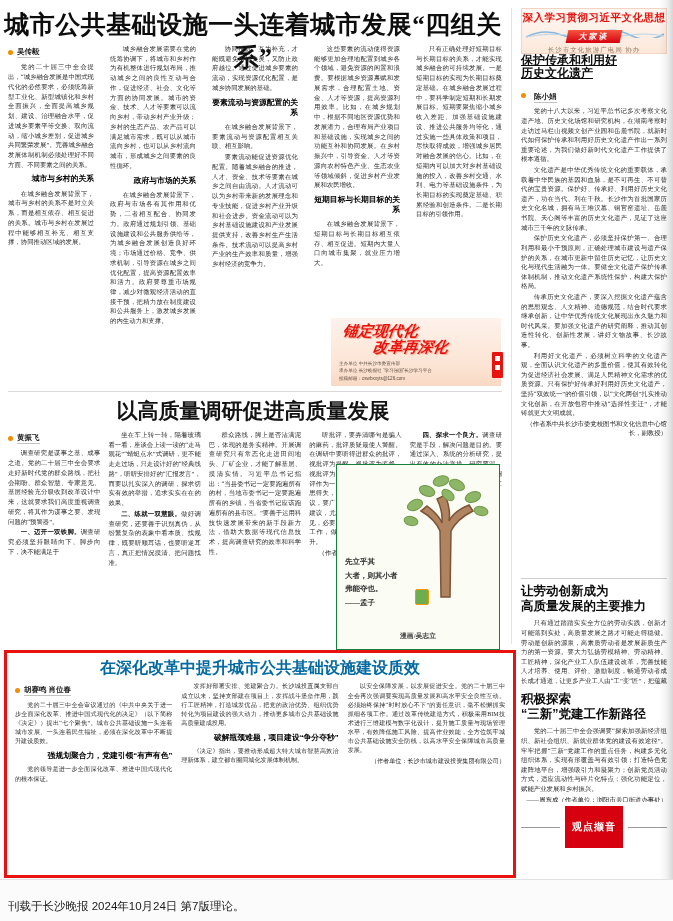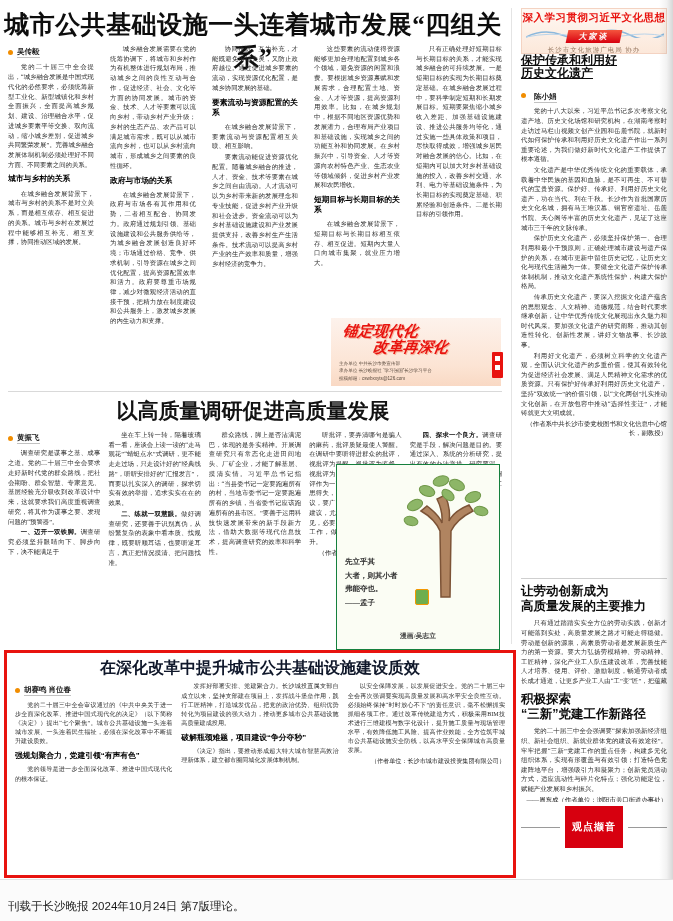--- a/index.html
+++ b/index.html
@@ -6,21 +6,21 @@
   html,body { background:#fdfdfd; }
   body { font-family:"Liberation Serif", serif; }
   .page { position:relative; width:673px; height:921px; background:#ffffff; overflow:hidden; }
 
   
   .col { flex:1 1 0; overflow:hidden; text-align:justify; color:#2d2d2d; }
   .para { text-indent:2em; margin:0 0 1px 0; }
   .para b { font-family:"Liberation Sans", sans-serif; color:#111; }
   .sig { text-align:right; text-indent:0; color:#222; }
   .subhead { font-family:"Liberation Sans", sans-serif; font-weight:bold; font-size:7.8px;
-             text-align:left; color:#000; margin:5px 0 4px; line-height:1.3; }
+             text-align:right; color:#000; margin:5px 0 4px; line-height:1.3; }
   .byline { margin:2px 0 5px; white-space:nowrap; }
   .dot { display:inline-block; width:5px; height:5px; border-radius:50%; background:#f18d00;
          margin-right:4px; vertical-align:middle; }
   .byline-name { font-size:7.5px; font-weight:bold; color:#222;
                  border-bottom:1px solid #c2c2c2; padding-bottom:1px; }
 
   
   #main-title { position:absolute; left:4px; top:8px; width:498px; text-align:center;
                 font-size:25px; font-weight:bold; color:#0d0d0d; letter-spacing:0.5px; }
   #art1-cols { position:absolute; left:8px; top:44px; width:494px; height:342px;
@@ -57,21 +57,21 @@
                    font-size:7.5px; font-weight:bold; color:#333; line-height:1.8; text-align:left; }
   .cartoon-credit { position:absolute; left:0; bottom:8px; width:100%; text-align:center;
                     font-size:6.8px; font-weight:bold; color:#444; }
   .cartoon-stamp { position:absolute; left:78px; bottom:44px; width:14px; height:16px;
                    background:#6fae4e; border:1.5px solid #f39800; border-radius:2px; }
 
   
   #redbox { position:absolute; left:4px; top:650px; width:512px; height:228px;
             border:3px solid #e8130f; background:#fff; padding:4px 8px; }
   #rb-title { text-align:center; font-family:"Liberation Sans",sans-serif;
-              font-size:16px; font-weight:bold; color:#0f172a; margin:2px 0 5px; line-height:1.15; }
+              font-size:16px; font-weight:bold; color:#0369a1; margin:2px 0 5px; line-height:1.15; }
   #rb-cols { display:flex; gap:9px; height:186px; overflow:hidden; font-size:6.1px; line-height:1.5; }
 
   
   #page-vrule { position:absolute; left:511px; top:8px; width:1px; height:636px; background:#e4e4e4; }
   #sidebar { position:absolute; left:521px; top:8px; width:146px; }
   .sb-banner { position:relative; height:46px; text-align:center; padding-top:2px;
                background:linear-gradient(180deg,#fef8f3,#fce8da); border:1px solid #f4d3c2; }
   .sb-slogan { font-family:"Liberation Sans",sans-serif; font-size:10.5px; font-weight:bold;
                color:#e8130f; letter-spacing:0.5px; }
   .sb-wave { position:absolute; left:4px; top:17px; }

